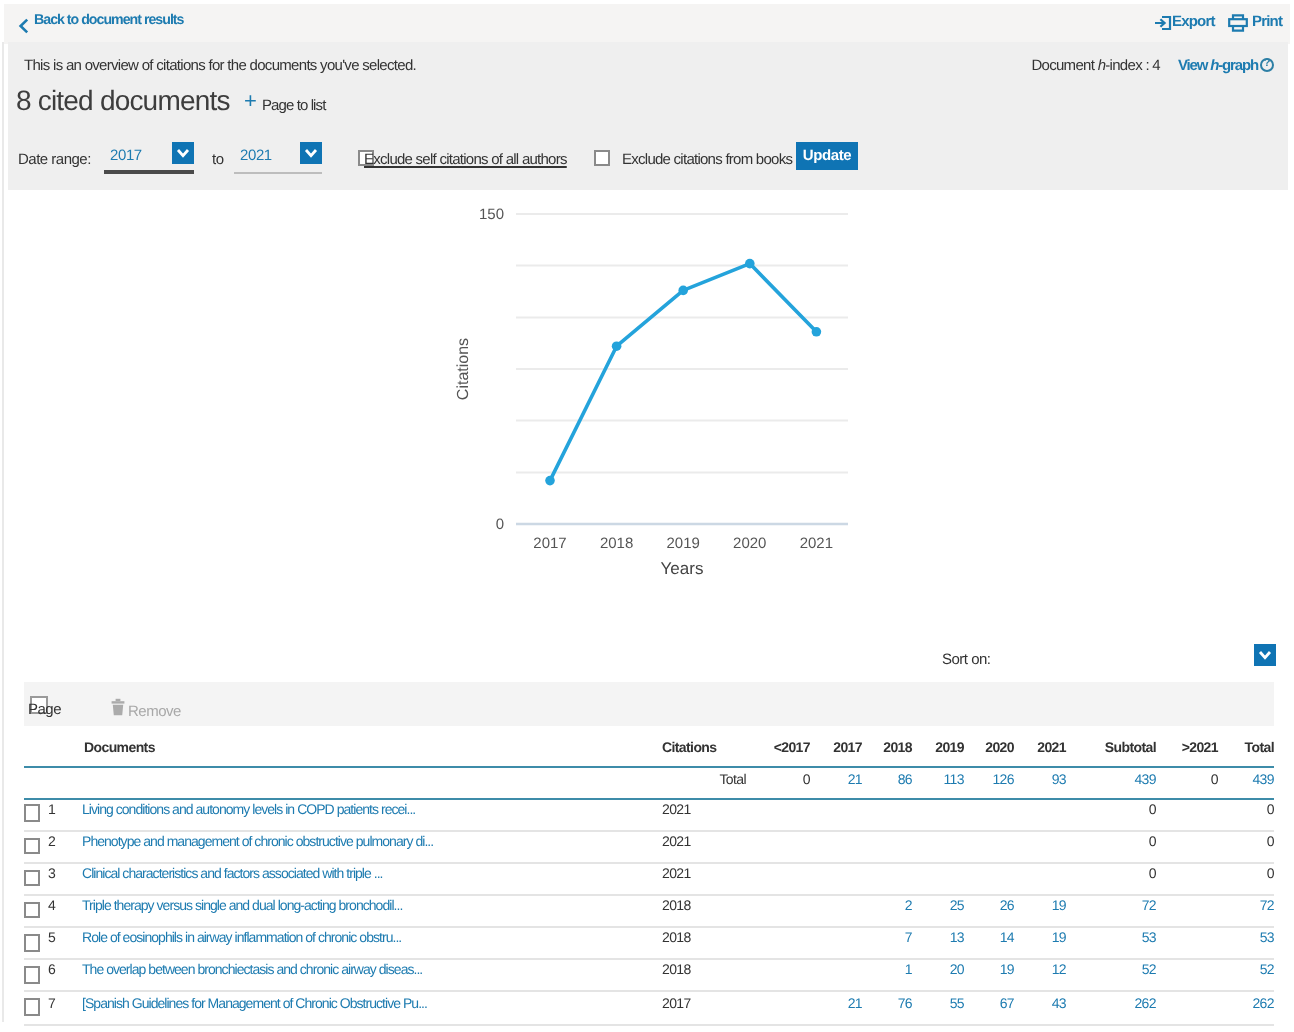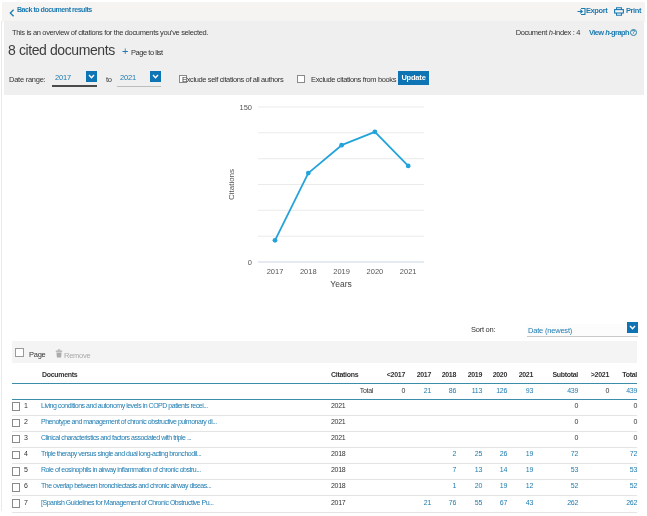--- a/index.html
+++ b/index.html
@@ -67,21 +67,21 @@
   <div class="abs sm" style="left:102px;top:54px;">to</div>
   <div class="abs" style="left:113px;top:50px;width:44px;height:15.5px;border-bottom:1px solid #bdbdbd;background:#efefef;">
      <span class="abs blue" style="left:3px;top:2px;font-size:7.5px;letter-spacing:-0.2px;">2021</span>
   </div>
   <div class="ddbtn" style="left:146px;top:50px;">
      <svg width="11" height="11">
           <path d="M3 4 L5.5 6.8 L8 4" stroke="#fff" stroke-width="1.4" fill="none"></path>
         </svg>
   </div>
   <div class="cb" style="left:175px;top:53.5px;width:8px;height:8px;"></div>
-  <div class="abs sm" style="left:178px;top:54px;letter-spacing:-0.37px;">Exclude self citations of all authors</div>
+  <div class="abs sm" style="left:178px;top:54px;letter-spacing:-0.37px;text-decoration:underline;">Exclude self citations of all authors</div>
   <div class="cb" style="left:292.5px;top:53.5px;width:8px;height:8px;"></div>
   <div class="abs sm" style="left:307px;top:54px;letter-spacing:-0.37px;">Exclude citations from books</div>
   <div class="abs" style="left:394px;top:50px;width:31px;height:14px;background:#0f74b4;color:#fff;
        font-size:7.5px;font-weight:700;text-align:center;line-height:14px;letter-spacing:-0.2px;">Update</div>
 </div>
 
 <svg class="abs" style="left:200px;top:98px;" width="280" height="196" viewBox="0 0 280 196">
   <g stroke="#ebebeb" stroke-width="1">
     <line x1="58" y1="9" x2="224" y2="9"></line>
     <line x1="58" y1="34.8" x2="224" y2="34.8"></line>
@@ -106,32 +106,29 @@
         <text x="108.3" y="176">2018</text>
     <text x="141.6" y="176">2019</text>
         <text x="174.9" y="176">2020</text>
     <text x="208.2" y="176">2021</text>
   </g>
   <text x="141" y="189" font-size="8.5" fill="#444" text-anchor="middle">Years</text>
   <text x="34" y="86.5" font-size="8" fill="#555" text-anchor="middle" transform="rotate(-90 34 86.5)">Citations</text>
 </svg>
 
 <div class="abs sm" style="left:471px;top:325px;width:50px;text-align:left;">Sort on:</div>
-<div class="abs" style="left:527px;top:324px;width:111px;height:13px;border-bottom:1px solid #c9c9c9;background:#fcfcfc;">
-   <span class="abs blue" style="left:1px;top:2px;font-size:7.5px;letter-spacing:-0.2px;">Date (newest)</span>
-</div>
 <div class="ddbtn" style="left:627px;top:322px;">
    <svg width="11" height="11">
         <path d="M3 4 L5.5 6.8 L8 4" stroke="#fff" stroke-width="1.4" fill="none"></path>
       </svg>
 </div>
 
 <div class="abs" style="left:12px;top:341.3px;width:625px;height:22.2px;background:#f4f4f4;"></div>
 <div class="cb" style="left:15px;top:348px;width:9px;height:9px;border-color:#9a9a9a;"></div>
-<div class="abs sm" style="left:29px;top:350px;">Page</div>
+<div class="abs sm" style="left:14px;top:350px;">Page</div>
 <div class="abs" style="left:55px;top:348.5px;">
   <svg width="8" height="9" viewBox="0 0 8 9">
     <rect x="0.8" y="1.6" width="6.4" height="1.2" fill="#ababab"></rect>
     <rect x="2.8" y="0.4" width="2.4" height="1.2" fill="#ababab"></rect>
     <path d="M1.4 3.4 H6.6 L6.1 8.6 H1.9 Z" fill="#ababab"></path>
   </svg>
 </div>
 <div class="abs sm" style="left:64px;top:350.5px;color:#a8a8a8;">Remove</div>
 
 <div class="abs xs" style="left:42px;top:371px;font-weight:600;">Documents</div>

